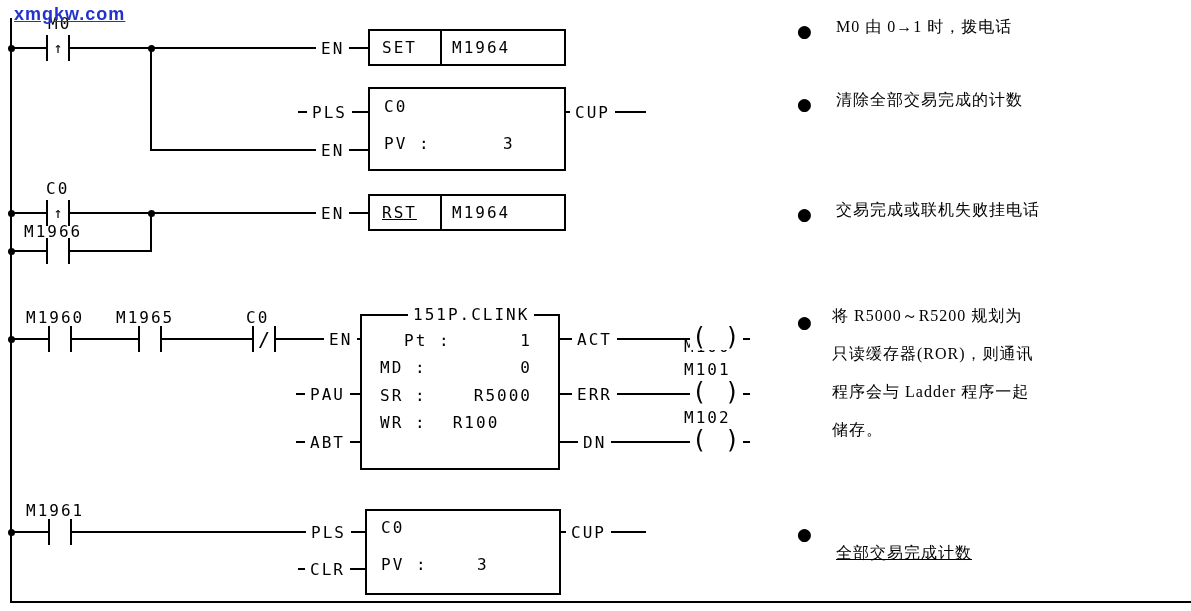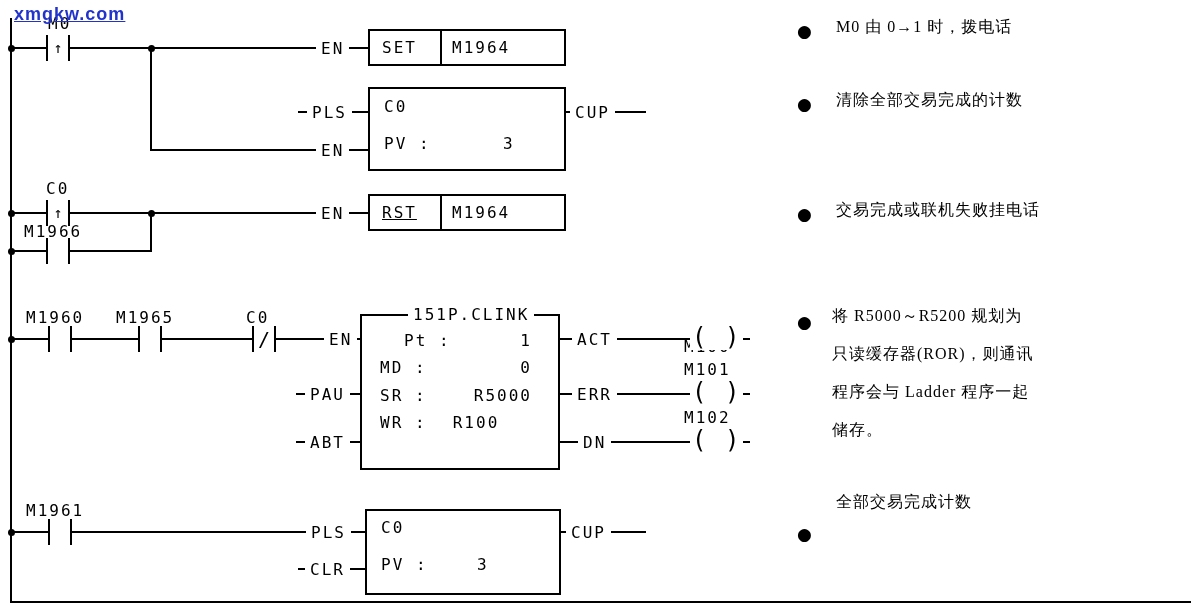--- a/index.html
+++ b/index.html
@@ -174,15 +174,15 @@
 <div class="bullet" style="left:797px;top:204px;">●</div>
 <div class="cjk" style="left:836px;top:200px;">交易完成或联机失败挂电话</div>
 
 <div class="bullet" style="left:797px;top:312px;">●</div>
 <div class="cjk" style="left:832px;top:306px;">将 R5000～R5200 规划为</div>
 <div class="cjk" style="left:832px;top:344px;">只读缓存器(ROR)，则通讯</div>
 <div class="cjk" style="left:832px;top:382px;">程序会与 Ladder 程序一起</div>
 <div class="cjk" style="left:832px;top:420px;">储存。</div>
 
 <div class="bullet" style="left:797px;top:524px;">●</div>
-<div class="cjk" style="left:836px;top:492px;">全部交易完成计数</div>
+<div class="cjk" style="left:836px;top:543px;text-decoration:underline;">全部交易完成计数</div>
 
 <div class="watermark">xmgkw.com</div>
 
 </body></html>

